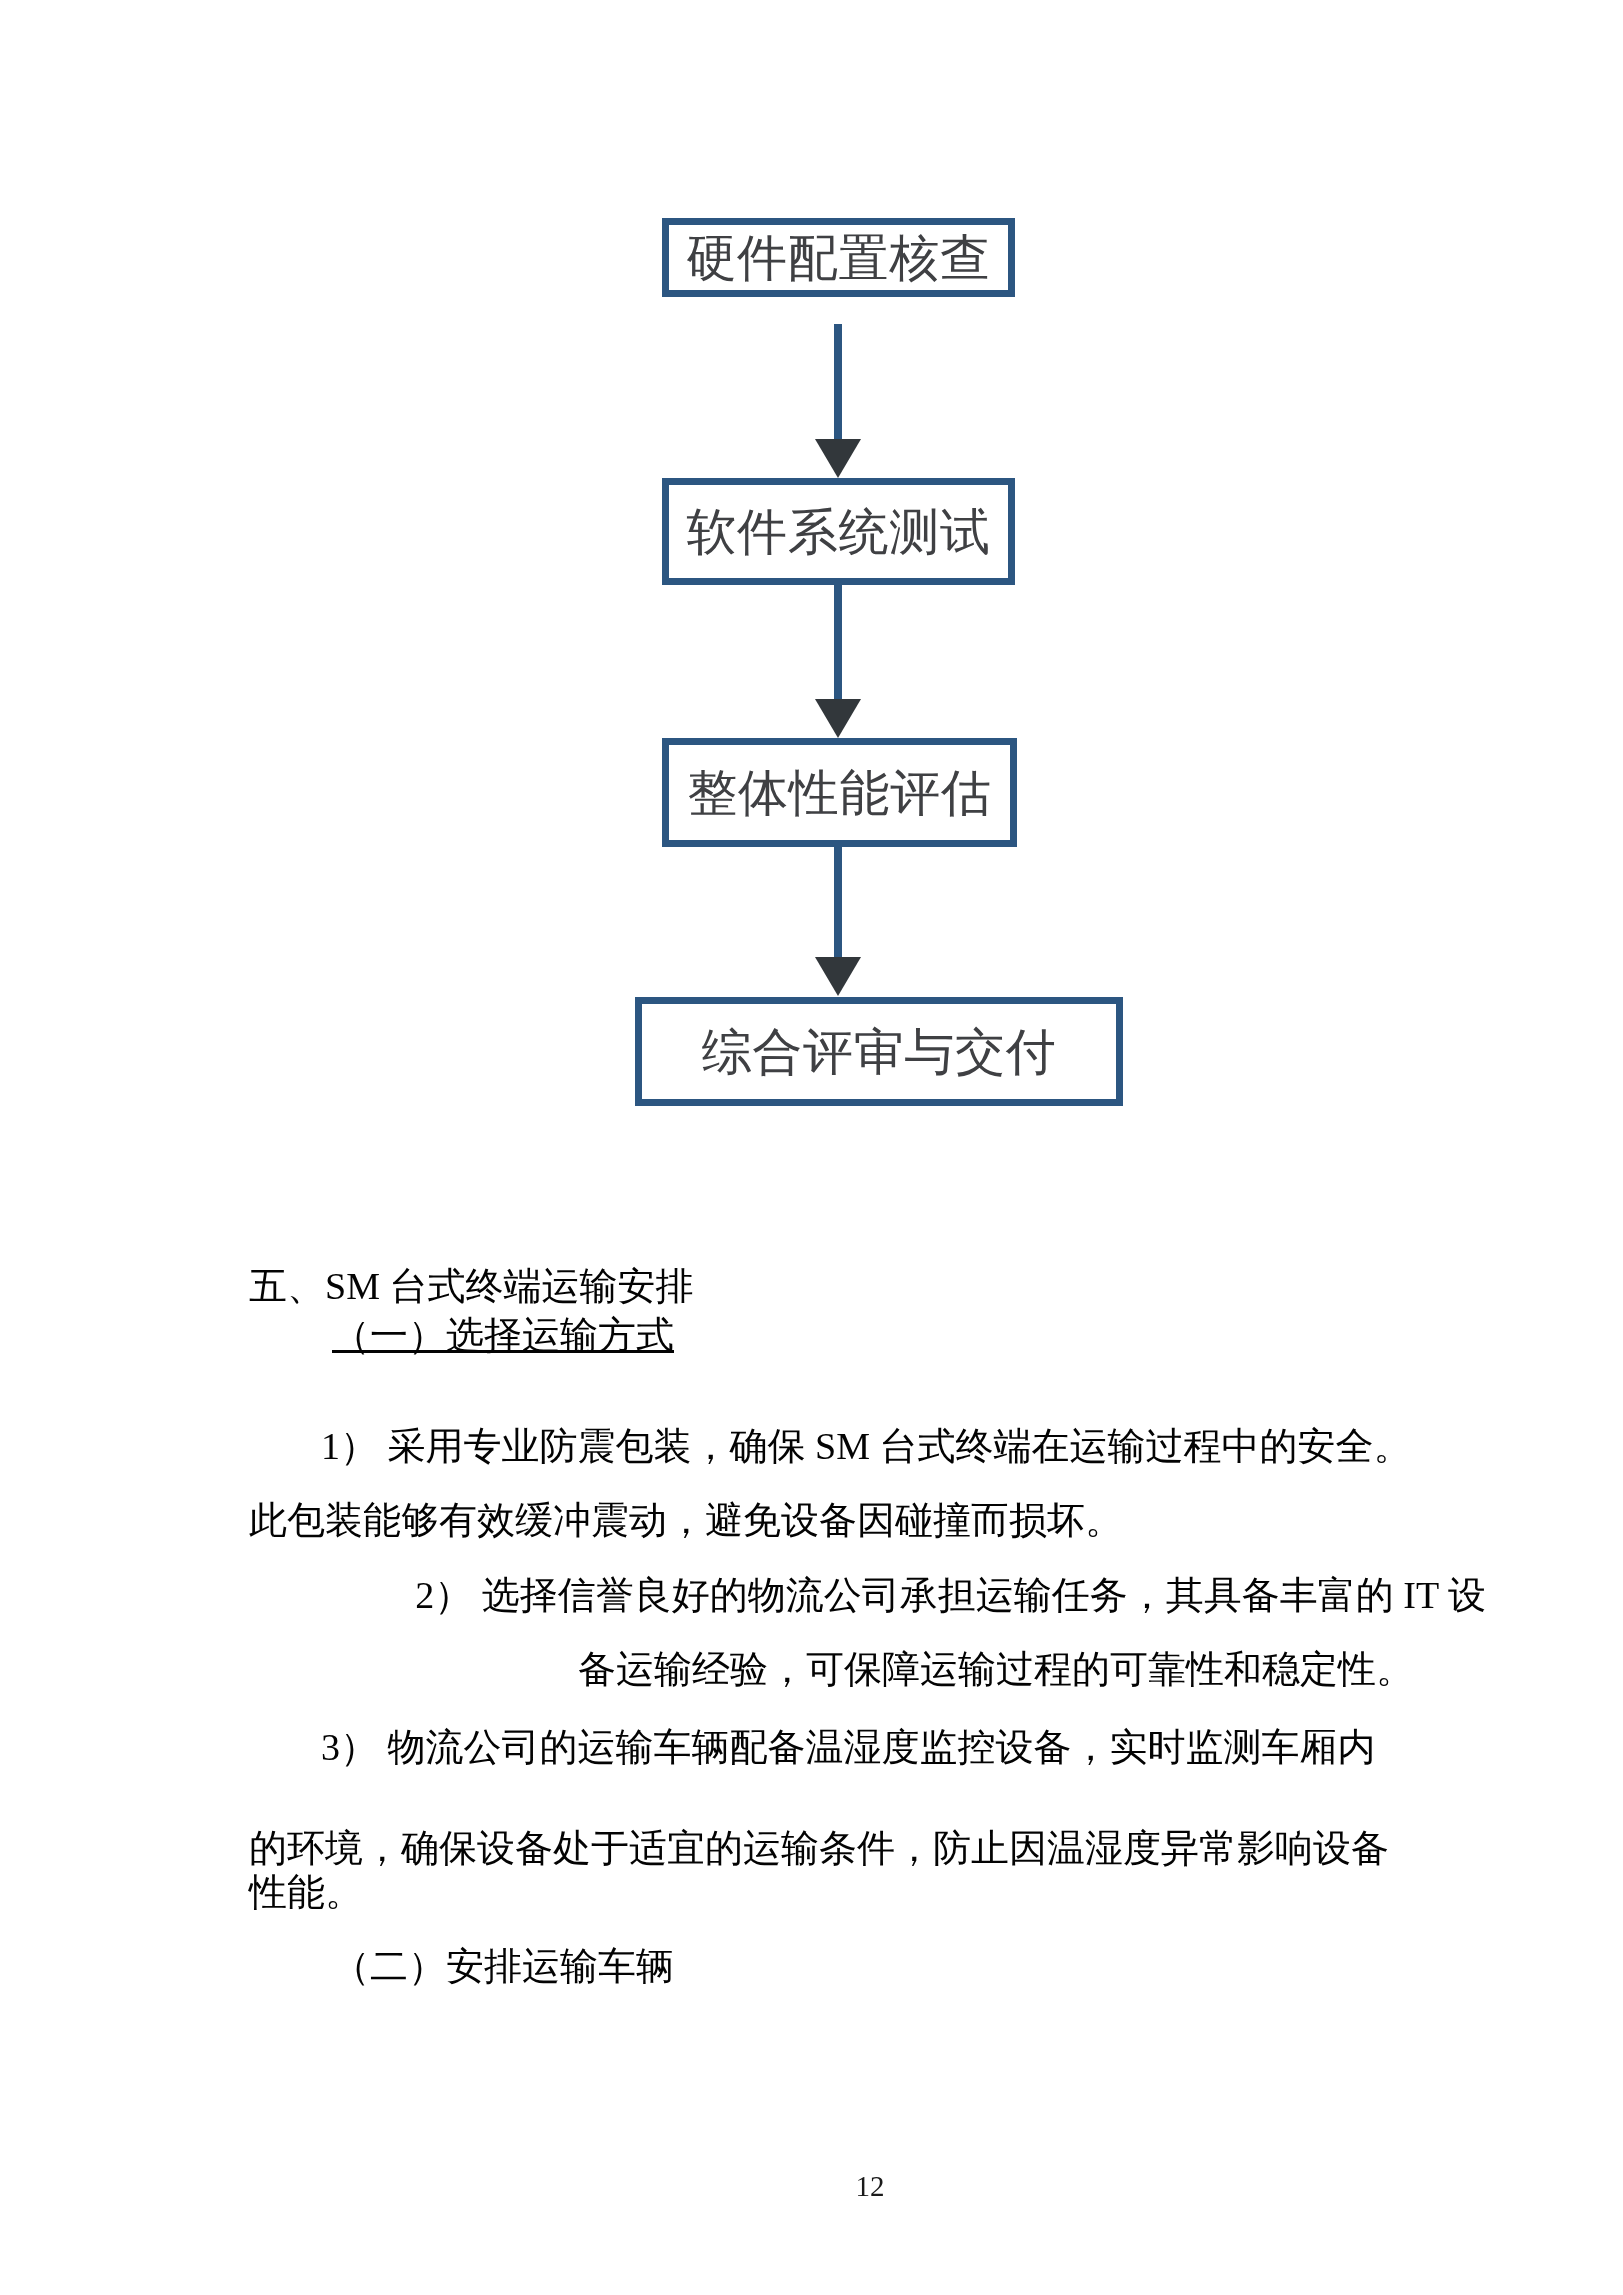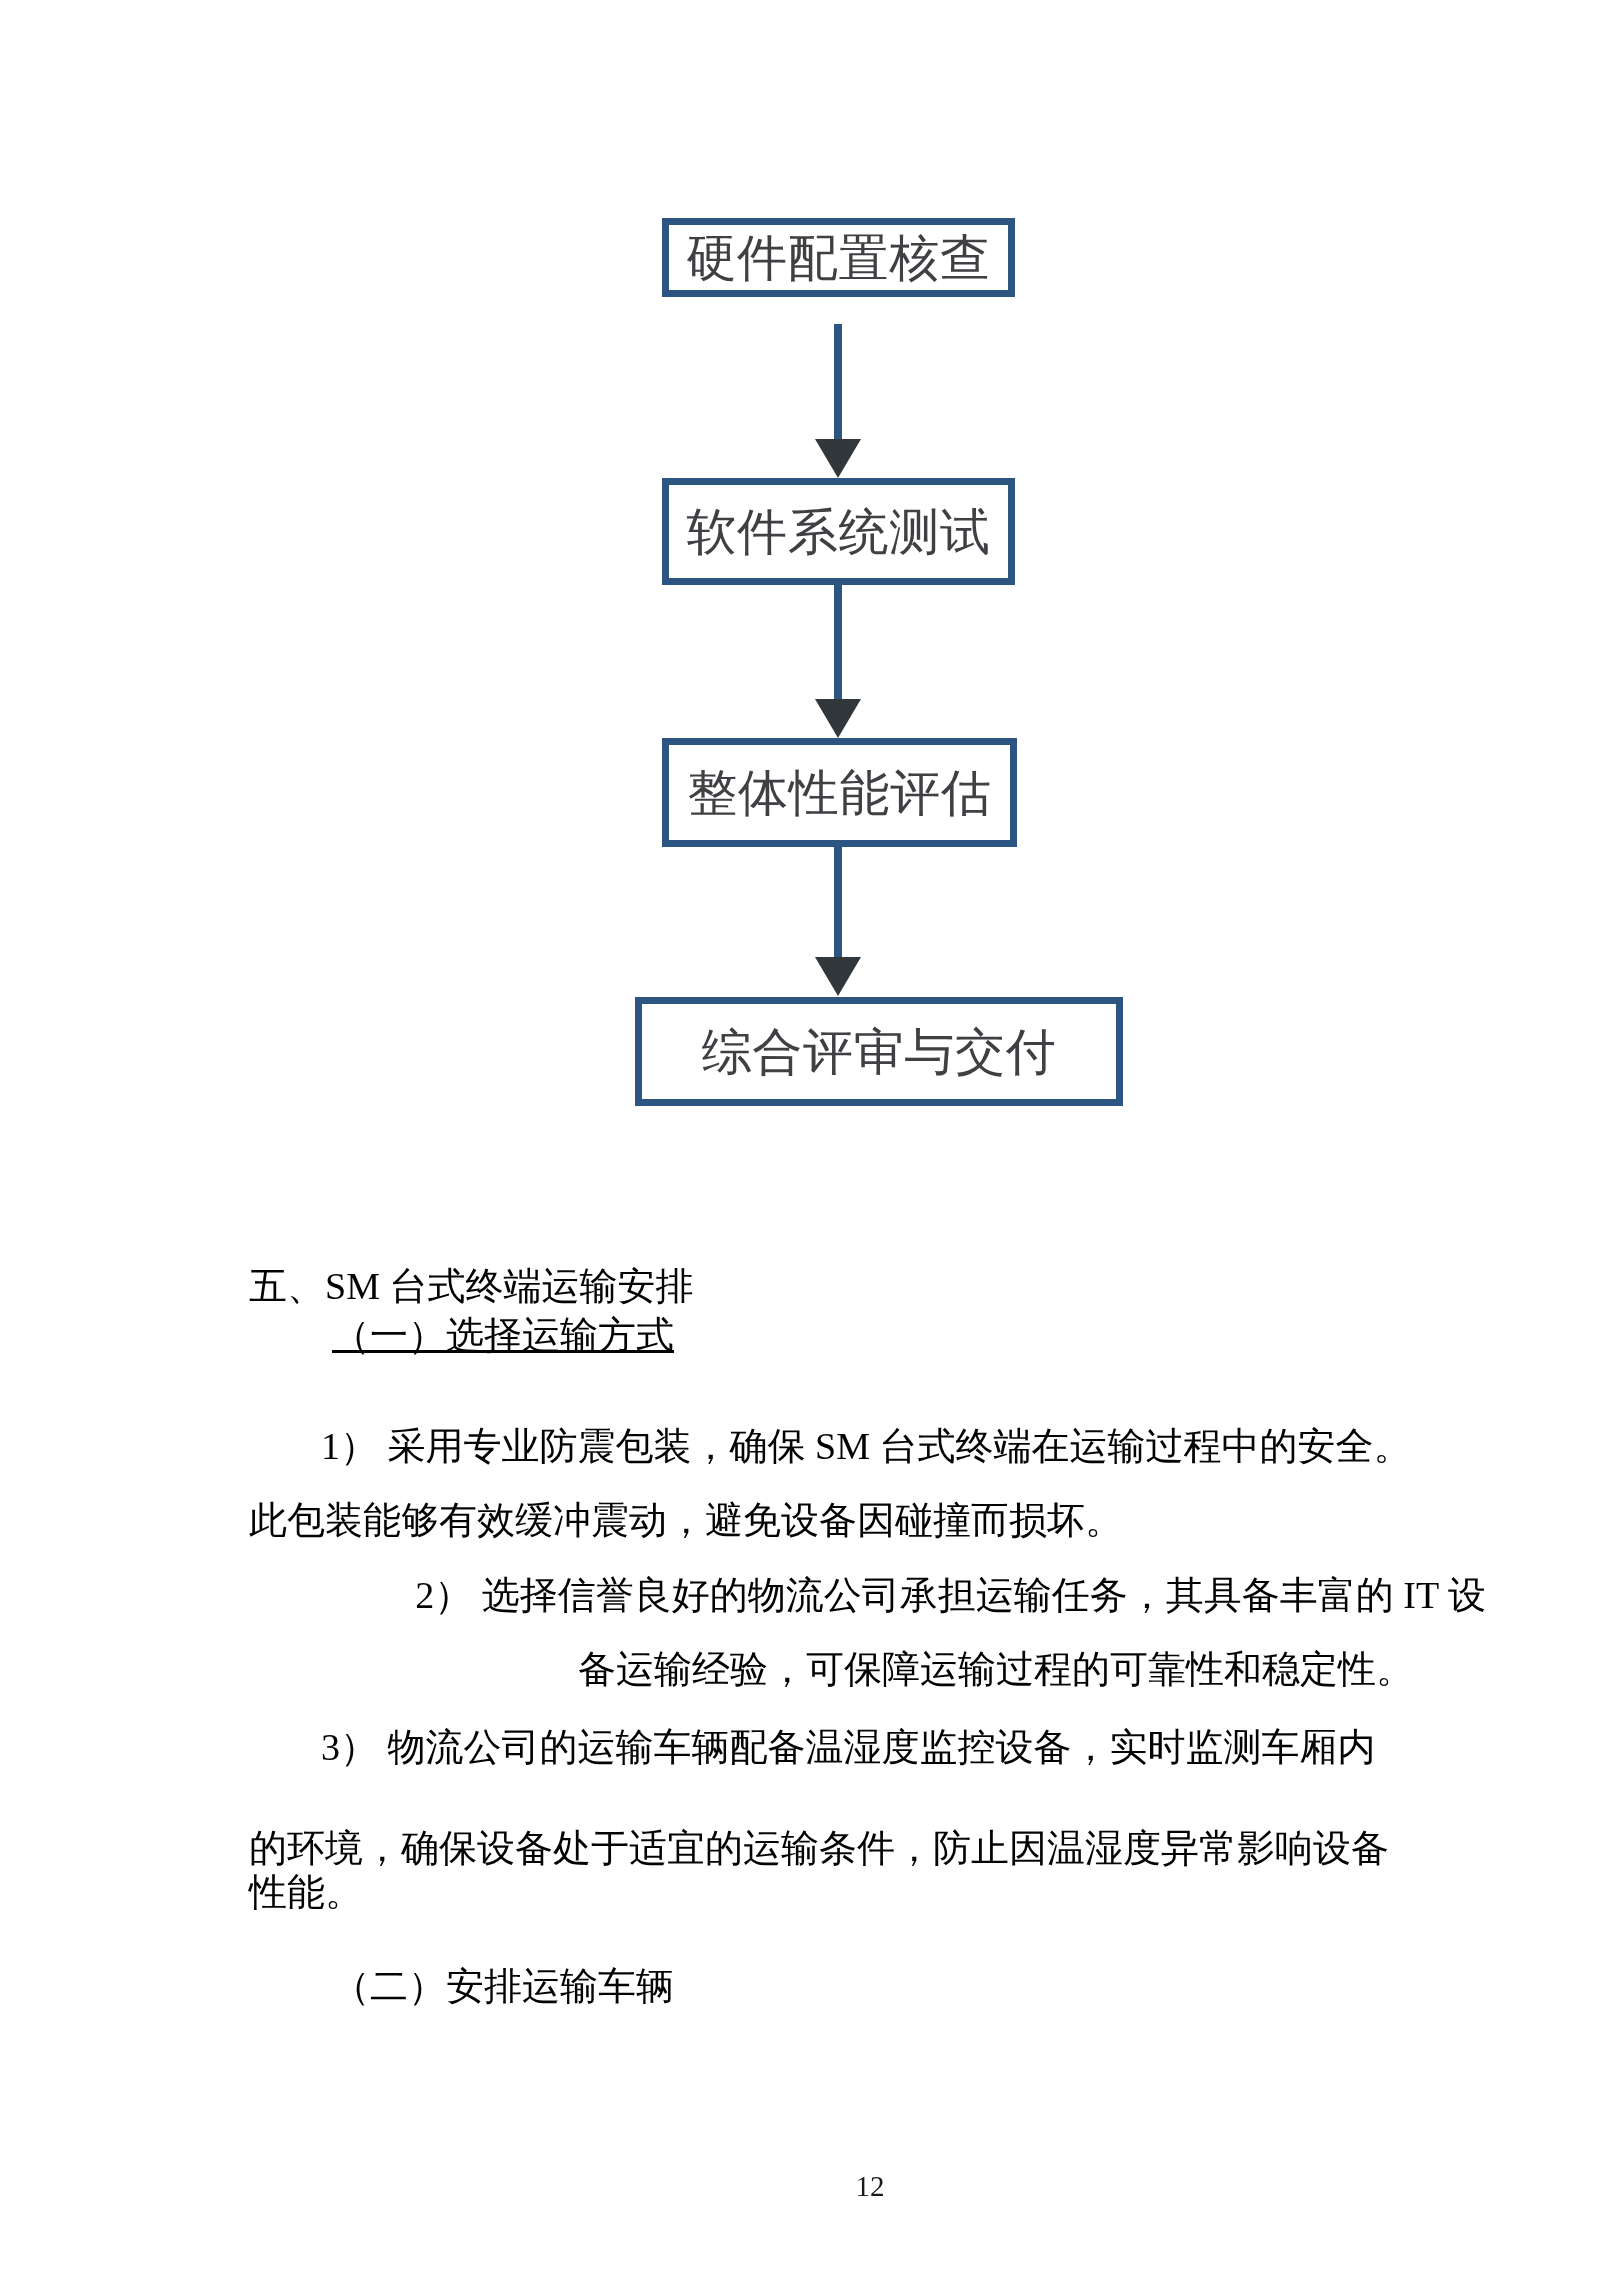--- a/index.html
+++ b/index.html
@@ -75,21 +75,21 @@
   }
   .l0 { top: 1265px; }
   .l1 { top: 1314px; text-decoration: underline; }
   .l2 { top: 1425px; }
   .l3 { top: 1499px; }
   .l4 { top: 1574px; text-align: right; }
   .l5 { top: 1648px; text-align: right; }
   .l6 { top: 1726px; }
   .l7 { top: 1799px; margin-top: 28px; }
   .l8 { top: 1871px; }
-  .l9 { top: 1945px; margin-top: 20px; }
+  .l9 { top: 1945px; }
   .ind-paren { padding-left: 83px; }
   .ind-num   { padding-left: 72px; }
 
   .page-number {
     position: absolute;
     top: 2172px;
     left: 870px;
     transform: translateX(-50%);
     font-size: 29px;
     line-height: 29px;

